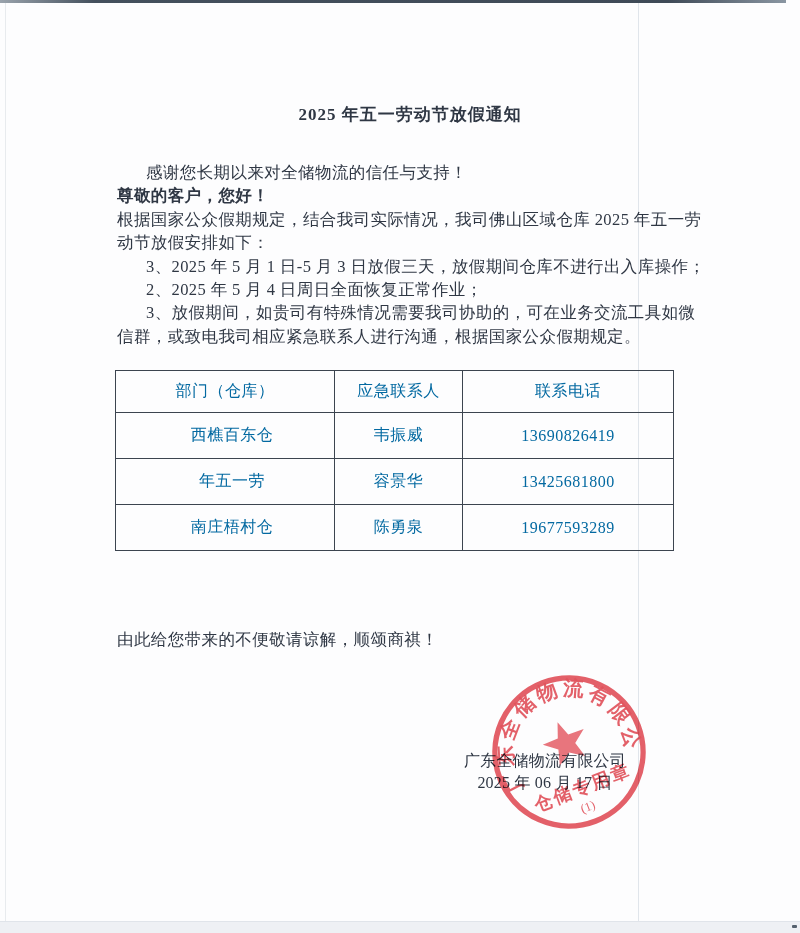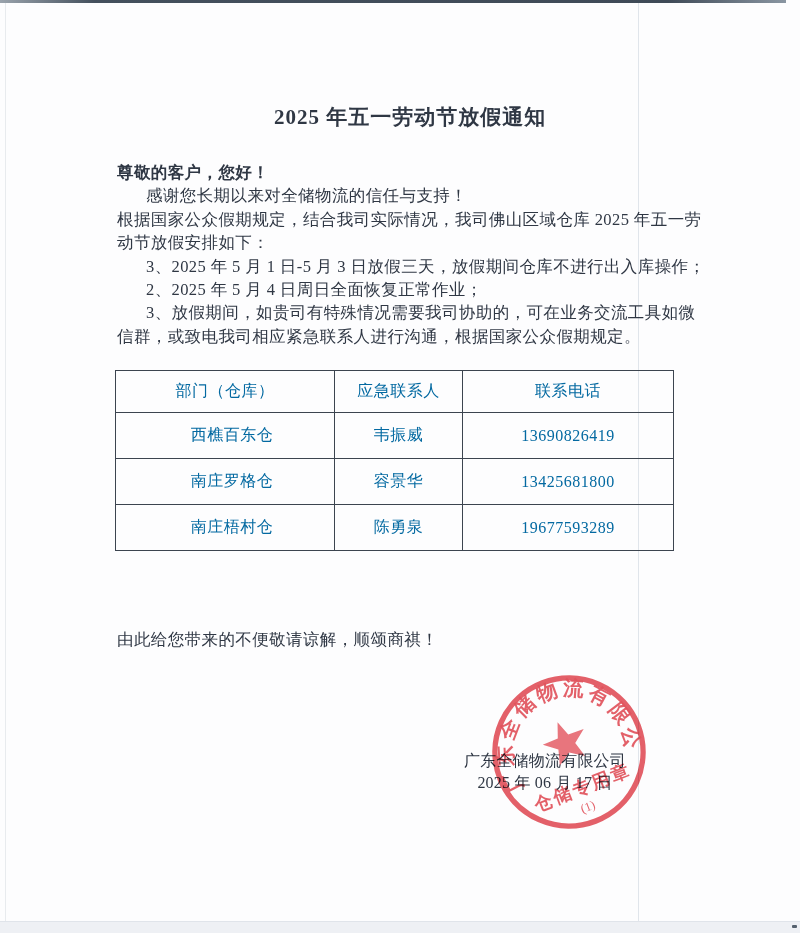--- a/index.html
+++ b/index.html
@@ -15,21 +15,21 @@
   .fold-line{position:absolute;left:638px;top:3px;bottom:11px;width:1px;
     background:rgba(188,200,212,0.45);}
   .left-edge{position:absolute;left:5px;top:3px;bottom:11px;width:1px;
     background:rgba(200,208,216,0.4);}
   .bottom-strip{position:absolute;left:0;right:0;bottom:0;height:11px;
     background:#eef0f4;border-top:1px solid #e0e4ea;}
   .corner-mark{position:absolute;left:792px;top:925px;width:5px;height:3px;
     background:#55616e;border-radius:1px;}
 
   .doc-title{position:absolute;left:30px;top:103px;width:760px;
-    text-align:center;font-size:21px;font-weight:700;letter-spacing:1px;}
+    text-align:center;font-size:17px;font-weight:700;letter-spacing:1px;}
 
   .body-text{position:absolute;left:117px;top:161px;width:545px;
     font-size:16.5px;line-height:23.4px;letter-spacing:0.4px;}
   .body-text .line{white-space:nowrap;}
   .body-text .greeting{font-weight:700;}
   .body-text .indent{padding-left:29px;}
 
   .contact-table{position:absolute;left:115px;top:370px;
     border-collapse:collapse;table-layout:fixed;
     font-size:16px;color:#0369a1;}
@@ -58,22 +58,22 @@
 
 <div class="page">
 
   <div class="top-line"></div>
   <div class="left-edge"></div>
   <div class="fold-line"></div>
 
   <div class="doc-title">2025 年五一劳动节放假通知</div>
 
   <div class="body-text">
+    <div class="line indent">感谢您长期以来对全储物流的信任与支持！</div>
     <div class="line greeting">尊敬的客户，您好！</div>
-    <div class="line indent">感谢您长期以来对全储物流的信任与支持！</div>
     <div class="line">根据国家公众假期规定，结合我司实际情况，我司佛山区域仓库 2025 年五一劳</div>
     <div class="line">动节放假安排如下：</div>
     <div class="line indent">3、2025 年 5 月 1 日-5 月 3 日放假三天，放假期间仓库不进行出入库操作；</div>
     <div class="line indent">2、2025 年 5 月 4 日周日全面恢复正常作业；</div>
     <div class="line indent">3、放假期间，如贵司有特殊情况需要我司协助的，可在业务交流工具如微</div>
     <div class="line">信群，或致电我司相应紧急联系人进行沟通，根据国家公众假期规定。</div>
   </div>
 
   <table class="contact-table">
     <tbody>
@@ -81,21 +81,21 @@
         <td class="c0">部门（仓库）</td>
         <td class="c1">应急联系人</td>
         <td class="c2">联系电话</td>
       </tr>
       <tr>
         <td class="c0 left">西樵百东仓</td>
         <td class="c1">韦振威</td>
         <td class="c2">13690826419</td>
       </tr>
       <tr>
-        <td class="c0 left">南庄罗格仓</td>
+        <td class="c0 left">年五一劳</td>
         <td class="c1">容景华</td>
         <td class="c2">13425681800</td>
       </tr>
       <tr>
         <td class="c0 left">南庄梧村仓</td>
         <td class="c1">陈勇泉</td>
         <td class="c2">19677593289</td>
       </tr>
     </tbody>
   </table>

